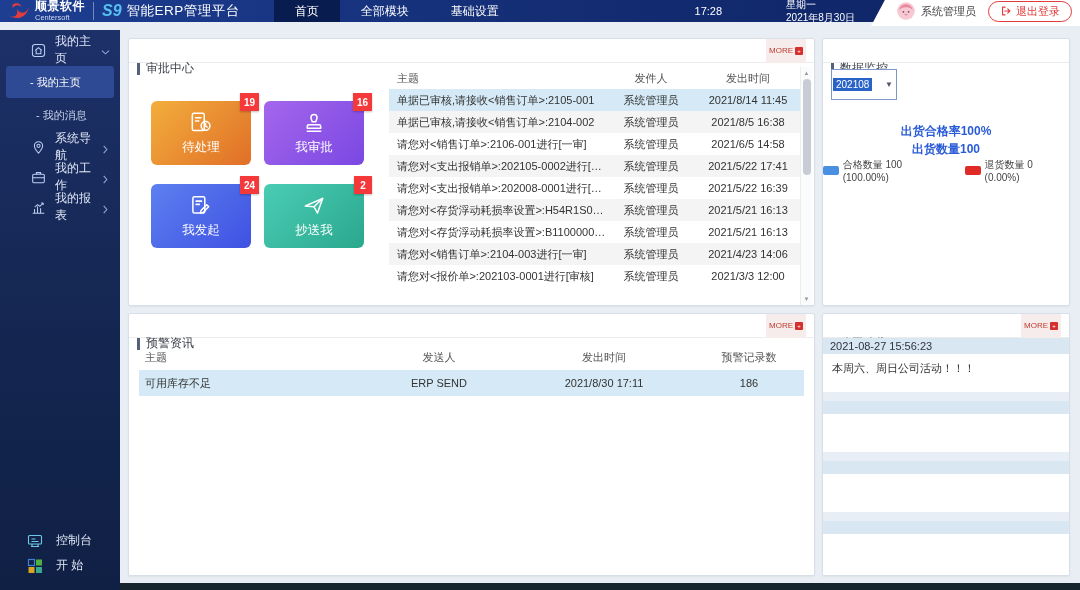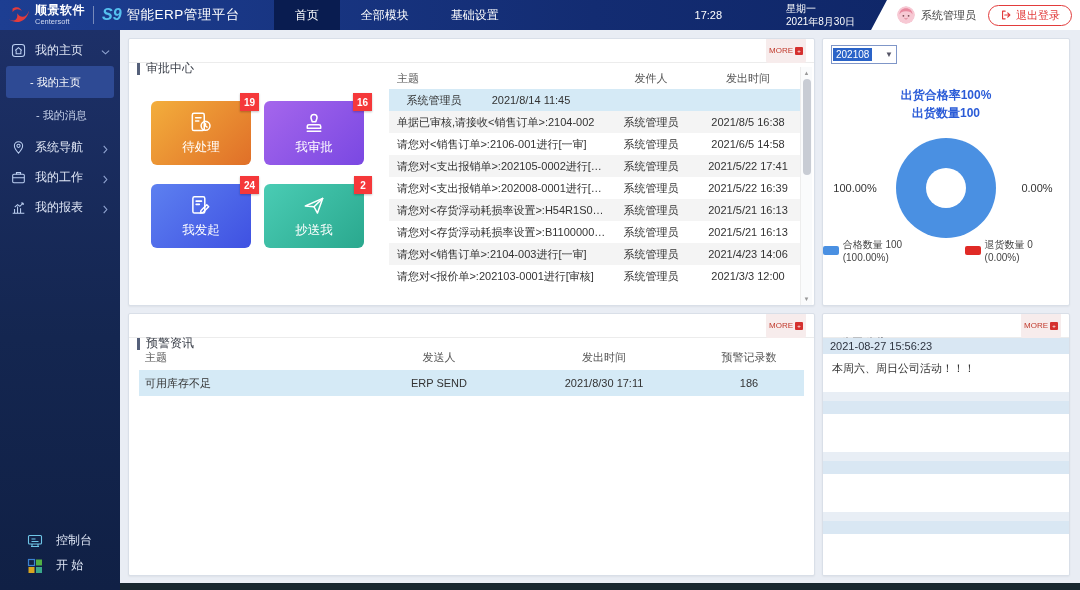--- a/index.html
+++ b/index.html
@@ -1,20 +1,20 @@
 <!DOCTYPE html>
 <html><head>
 <meta charset="utf-8">
 <style>
   * { margin:0; padding:0; box-sizing:border-box; }
   html,body { width:1080px; height:590px; overflow:hidden; }
   body { font-family:"Liberation Sans","DejaVu Sans",sans-serif; background:#e9edf4; position:relative; color:#333; }
 
   
-  .topbar { position:absolute; top:0; left:0; right:0; height:30px;
+  .topbar { position:absolute; top:0; left:0; right:0; height:22px;
     background:linear-gradient(90deg,#1d3e92 0%,#132c72 55%,#0d2463 100%);
     display:flex; align-items:center; color:#fff; z-index:9; }
   .logo { display:flex; align-items:center; padding-left:7px; cursor:pointer; }
   .logo-swirl { width:24px; height:24px; margin-right:4px; }
   .logo-text { line-height:1; }
   .logo-cn { font-size:12px; font-weight:bold; letter-spacing:.5px; }
   .logo-en { font-size:7.5px; color:#cfd9f0; margin-top:2px; }
   .tb-divider { width:1px; height:18px; background:rgba(255,255,255,.4); margin:0 8px; }
   .s9 { font-size:16px; font-weight:bold; font-style:italic; color:#55c0ef; margin-right:5px; }
   .platform { font-size:13.5px; font-weight:normal; letter-spacing:.5px; }
@@ -29,21 +29,21 @@
   .user-name { font-size:11px; margin:0 12px 0 6px; white-space:nowrap; }
   .logout { display:flex; align-items:center; gap:4px; border:1px solid #e23b3b; color:#e23b3b;
     background:#fff; border-radius:11px; font-size:11px; padding:2px 11px; cursor:pointer; white-space:nowrap;
     font-family:inherit; }
   .logout svg { width:12px; height:12px; }
 
   
   .sidebar { position:absolute; top:30px; left:0; width:120px; bottom:0;
     background:linear-gradient(180deg,#1d3068 0%,#142650 55%,#102045 100%); color:#dfe6f5; z-index:8; }
   .side-menu { padding-top:5px; }
-  .side-item { height:30px; display:flex; align-items:center; padding:0 10px 0 11px; font-size:12px; cursor:pointer; }
+  .side-item { height:30px; display:flex; align-items:center; padding:0 10px 0 11px; font-size:12px; cursor:pointer;margin-left:20px; }
   .s-ico { width:15px; height:15px; margin-right:9px; color:#bcd0f2; flex:0 0 auto; }
   .s-ico svg { width:100%; height:100%; }
   .s-label { flex:1; }
   .chev { width:9px; height:9px; color:#93a7d4; flex:0 0 auto; }
   .chev svg { width:100%; height:100%; }
   .sub-item { height:32px; display:flex; align-items:center; font-size:11px; color:#c9d4ec;
     padding-left:30px; cursor:pointer; margin:1px 6px; border-radius:3px; }
   .sub-item.active { background:#2e4a94; color:#fff; padding-left:24px; }
   .side-footer { position:absolute; bottom:12px; left:0; right:0; }
   .footer-item { display:flex; align-items:center; gap:13px; padding:4px 0 4px 27px; font-size:12px; cursor:pointer; }
@@ -88,21 +88,21 @@
   .col-sender { width:90px; text-align:center; flex:0 0 auto; }
   .col-time { width:104px; text-align:center; flex:0 0 auto; }
   .vscroll { width:12px; flex:0 0 auto; background:#fafbfc; border-left:1px solid #ededed;
     display:flex; flex-direction:column; align-items:center; cursor:pointer; }
   .sb-arrow { font-size:6px; color:#999; height:12px; display:flex; align-items:center; }
   .sb-track { flex:1; width:8px; position:relative; }
   .sb-thumb { position:absolute; top:0; left:0; width:8px; height:45%; background:#c8ccd4; border-radius:4px; }
 
   
   .monitor-body { flex:1; position:relative; display:flex; flex-direction:column; padding-top:6px; }
-  .period-select { margin-left:8px; width:66px; height:19px; border:1px solid #7f96c8;
+  .period-select { margin-left:8px; width:66px; height:31px; border:1px solid #7f96c8;
     display:flex; align-items:center; justify-content:space-between; padding:0 3px 0 1px;
     font-size:10px; cursor:pointer; background:#fff; }
   .period-val { background:#2a63c8; color:#fff; padding:0 3px; line-height:13px; }
   .sel-chev { color:#556; font-size:8px; }
   .monitor-lines { text-align:center; margin-top:22px; font-size:12px; font-weight:bold;
     color:#2a5bd7; line-height:1.5; }
   .donut-row { display:flex; align-items:center; justify-content:center; gap:13px; margin-top:16px; }
   .pct { font-size:11px; color:#333; width:56px; text-align:center; }
   .donut { width:100px; height:100px; border-radius:50%; position:relative; }
   .donut::after { content:""; position:absolute; inset:30px; background:#fff; border-radius:50%; }
@@ -294,20 +294,21 @@
       </div>
       <div class="apv-table">
         <div class="apv-cols">
           <div class="thead">
             <span class="col-subject">主题</span>
             <span class="col-sender">发件人</span>
             <span class="col-time">发出时间</span>
           </div>
           <div id="apvRows">
               <div class="trow hl">
+       <span class="col-subject">单据已审核,请接收&lt;销售订单&gt;:2105-001</span>
        <span class="col-sender">系统管理员</span>
        <span class="col-time">2021/8/14 11:45</span>
      </div>
               <div class="trow alt">
        <span class="col-subject">单据已审核,请接收&lt;销售订单&gt;:2104-002</span>
        <span class="col-sender">系统管理员</span>
        <span class="col-time">2021/8/5 16:38</span>
      </div>
               <div class="trow">
        <span class="col-subject">请您对&lt;销售订单&gt;:2106-001进行[一审]</span>
@@ -351,33 +352,31 @@
           <div class="sb-track">
             <div class="sb-thumb"></div>
           </div>
           <div class="sb-arrow">▼</div>
         </div>
       </div>
     </div>
   </section>
 
   <section class="panel">
+    <div class="panel-head">
+      <span class="panel-title">数据监控</span>
+    </div>
     <div class="monitor-body">
       <div class="period-select">
         <span class="period-val">202108</span>
         <span class="sel-chev">▼</span>
       </div>
       <div class="monitor-lines">
         <div>出货合格率100%</div>
         <div>出货数量100</div>
-      </div>
-      <div class="donut-row">
-        <span class="pct">100.00%</span>
-        <div class="donut" id="donut" style="background: rgb(74, 144, 226);"></div>
-        <span class="pct">0.00%</span>
       </div>
       <div class="legend">
           <div class="lg-item">
        <span class="sw" style="background:#4a90e2"></span>
        <span>合格数量 100 (100.00%)</span>
      </div>
           <div class="lg-item">
        <span class="sw" style="background:#e02a26"></span>
        <span>退货数量 0 (0.00%)</span>
      </div>

